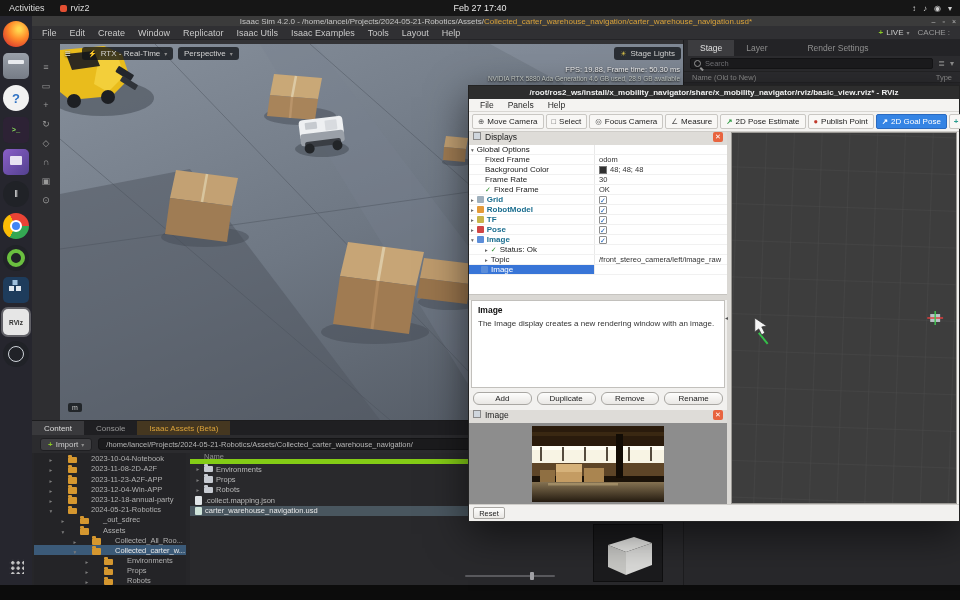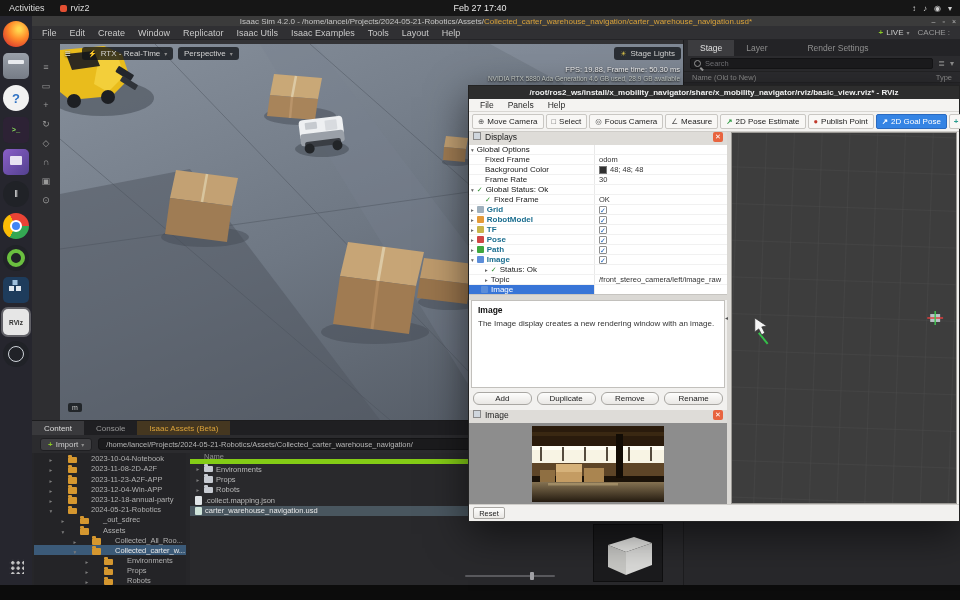--- a/index.html
+++ b/index.html
@@ -624,33 +624,20 @@
           <div class="dname" style="padding-left: 16px;">
 
             <span class="dlabel">Frame Rate</span>
           </div>
           <div class="dval">
 
             <span class="vtext">30</span>
           </div>
         </div>
 
-        <div class="drow group">
-          <div class="dname" style="padding-left: 2px;">
-            <span class="exp">▾</span>
-            <span class="okchk">✓</span>
-
-            <span class="dlabel">Global Status: Ok</span>
-          </div>
-          <div class="dval">
-            
-            
-            
-          </div>
-        </div>
 
         <div class="drow">
           <div class="dname" style="padding-left: 16px;">
 
             <span class="okchk">✓</span>
 
             <span class="dlabel">Fixed Frame</span>
           </div>
           <div class="dval">
 
@@ -703,32 +690,20 @@
 
             <span class="dicon pose"></span>
             <span class="dlabel">Pose</span>
           </div>
           <div class="dval">
             <span class="chk">✓</span>
 
           </div>
         </div>
 
-        <div class="drow display">
-          <div class="dname" style="padding-left: 2px;">
-            <span class="exp">▸</span>
-
-            <span class="dicon path"></span>
-            <span class="dlabel">Path</span>
-          </div>
-          <div class="dval">
-            <span class="chk">✓</span>
-
-          </div>
-        </div>
 
         <div class="drow display">
           <div class="dname" style="padding-left: 2px;">
             <span class="exp">▾</span>
 
             <span class="dicon image"></span>
             <span class="dlabel">Image</span>
           </div>
           <div class="dval">
             <span class="chk">✓</span>

